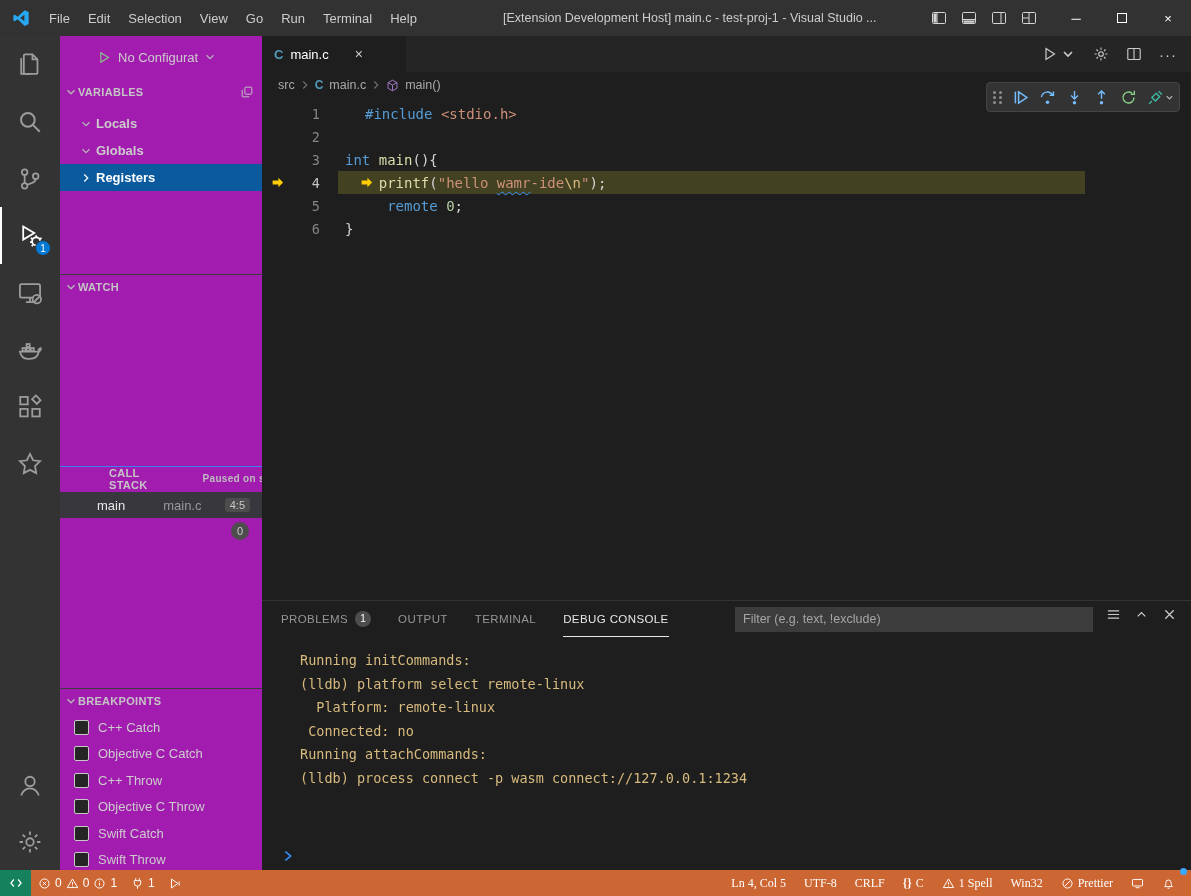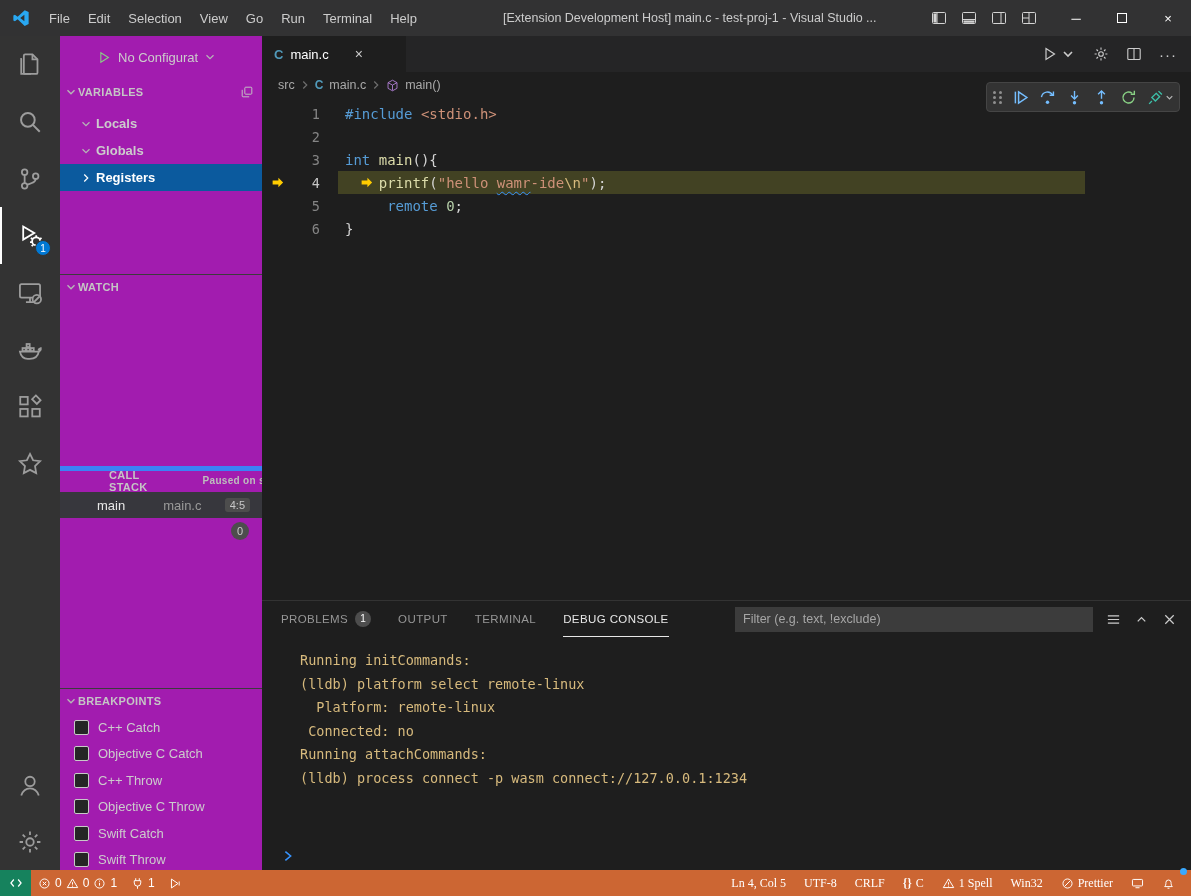--- a/index.html
+++ b/index.html
@@ -30,21 +30,21 @@
 
   
   .sidebar { position:absolute; top:36px; bottom:26px; left:60px; width:202px; background:#a21caf; }
   .launch-bar { position:absolute; top:0; left:0; right:0; height:42px; display:flex; align-items:center; padding-left:38px; }
   .play-icon { color:#89d185; margin-right:7px; }
   .launch-select { display:flex; align-items:center; gap:5px; color:#cccccc; font-size:13px; }
   .chev { width:14px; height:14px; color:#b6b6b6; }
   .sec-header { position:absolute; left:0; right:0; height:24px; display:flex; align-items:center; padding:0 8px 0 4px; font-size:11px; font-weight:700; color:#c5c5c5; letter-spacing:.3px; }
   #hdr-variables { top:44px; }
   #hdr-watch { top:238px; border-top:1px solid #3c3c3c; }
-  #hdr-callstack { top:430px; border-top:5px solid #3b82f6;gap:45px; }
+  #hdr-callstack { top:430px; border-top:1px solid #3b82f6;gap:45px; }
   #hdr-breakpoints { top:652px; border-top:1px solid #3c3c3c; }
   .sec-action { margin-left:auto; color:#c5c5c5; }
   .cs-status { margin-left:10px; font-size:10px; font-weight:700; color:#bdbdbd; white-space:nowrap; }
   .tree-row { position:absolute; left:0; right:0; height:27px; display:flex; align-items:center; padding-left:19px; font-weight:700; color:#cccccc; }
   #row-locals { top:74px; } #row-globals { top:101px; }
   #row-registers { top:128px; background:#0b5a9e; color:#ffffff; }
   .tree-row .chev { margin-right:3px; }
   .frame-row { position:absolute; top:456px; left:0; right:0; height:26px; background:#37373d; display:flex; align-items:center; padding:0 12px 0 37px; }
   .frame-fn { color:#e8e8e8; }
   .frame-file { color:#9a9a9a; margin-left:38px; }
@@ -88,21 +88,21 @@
   .grip i { width:3px; height:3px; border-radius:50%; background:#8f8f8f; }
   .dt-chev { width:11px; height:11px; color:#b6b6b6; margin-left:-5px; }
 
   
   .panel { position:absolute; top:564px; left:0; right:0; bottom:0; background:#1e1e1e; border-top:1px solid #333333; }
   .panel-header { height:36px; display:flex; align-items:center; }
   .panel-tabs { display:flex; gap:27px; padding-left:19px; height:100%; }
   .ptab { height:100%; display:flex; align-items:center; gap:7px; font-size:11.5px; letter-spacing:.4px; color:#969696; border-bottom:1.5px solid transparent; cursor:default; }
   .ptab.active { color:#e7e7e7; border-bottom-color:#e7e7e7; }
   .pbadge { min-width:16px; height:16px; border-radius:50%; background:#4d4d4d; color:#ffffff; font-size:10px; display:flex; align-items:center; justify-content:center; letter-spacing:0; }
-  .panel-right { margin-left:auto; display:flex; align-items:center; gap:13px; padding-right:14px; color:#cccccc; }
+  .panel-right { margin-left:auto; display:flex; gap:13px; padding-right:14px; color:#cccccc; }
   .filter { width:358px; height:25px; background:#3c3c3c; border:none; color:#cccccc; font-size:12.5px; padding:0 8px; outline:none; font-family:"Liberation Sans",sans-serif; }
   .filter::placeholder { color:#a6a6a6; }
   .panel-right svg { width:15px; height:15px; }
   .console { padding:12px 0 0 38px; font-family:"DejaVu Sans Mono",monospace; font-size:13.5px; line-height:23.5px; white-space:pre; }
   .prompt { position:absolute; left:19px; bottom:7px; color:#3794ff; }
   .prompt svg { width:14px; height:14px; }
 
   
   .statusbar { position:absolute; bottom:0; left:0; right:0; height:26px; background:#cc6633; display:flex; align-items:center; color:#ffffff; font-size:12px; z-index:50; }
   .remote-tile { width:31px; height:26px; background:#16825d; display:flex; align-items:center; justify-content:center; }
@@ -418,21 +418,21 @@
         </svg>
       </span>
     <span>main()</span>
   </div>
 
   <div class="code">
       <div class="line">
         <div class="glyph"></div>
         <div class="lnum">1</div>
         <div class="gap"></div>
-        <div class="content"><span style="color: rgb(86, 156, 214);">#include</span><span style="color: rgb(212, 212, 212);"> </span><span style="color: rgb(206, 145, 120);">&lt;stdio.h&gt;</span></div>
+        <div class="content"><span style="color: rgb(86, 156, 214); margin-left: 20px;">#include</span><span style="color: rgb(212, 212, 212);"> </span><span style="color: rgb(206, 145, 120);">&lt;stdio.h&gt;</span></div>
       </div>
       <div class="line">
         <div class="glyph"></div>
         <div class="lnum">2</div>
         <div class="gap"></div>
         <div class="content"></div>
       </div>
       <div class="line">
         <div class="glyph"></div>
         <div class="lnum">3</div>

